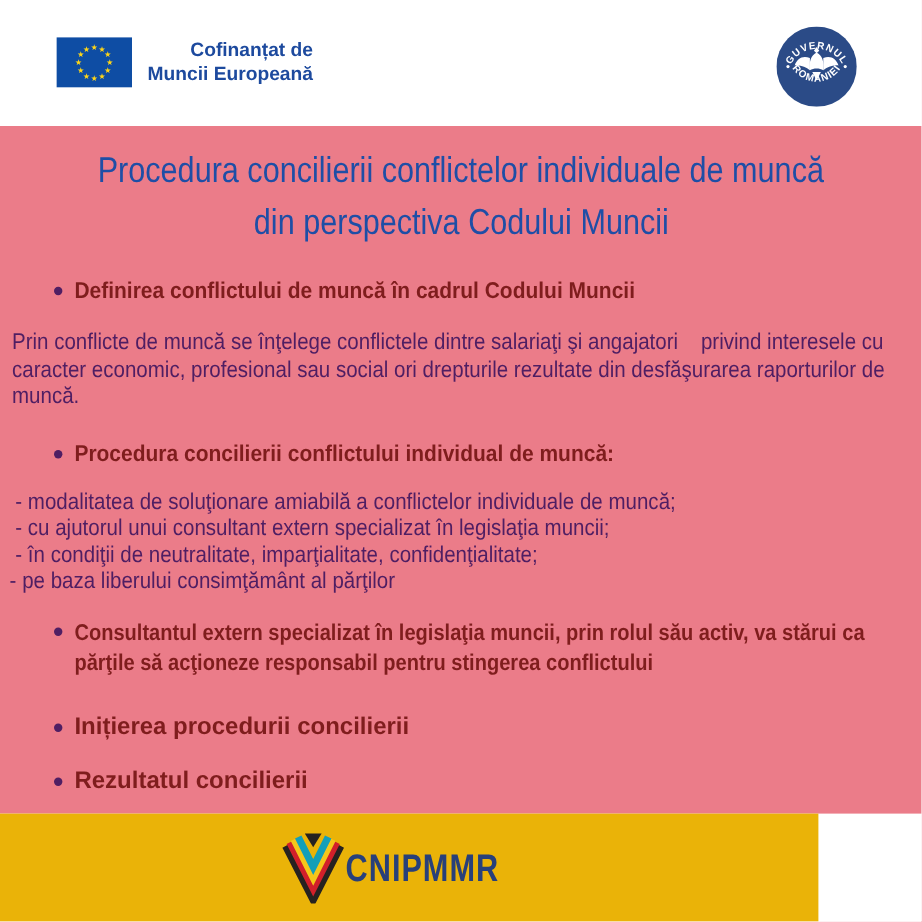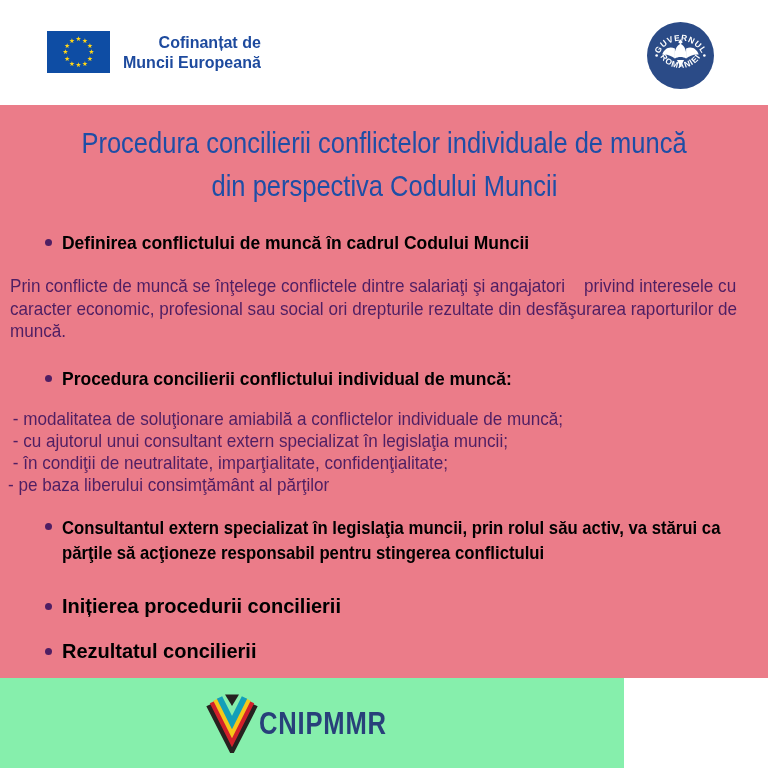--- a/index.html
+++ b/index.html
@@ -14,39 +14,39 @@
   .eu-text { font-size:16px; font-weight:bold; color:#1d4a9e; line-height:20px; padding-top:2px;text-align:right; }
   .gov-seal { position:absolute; left:647px; top:22px; width:67px; height:67px; }
 
   
   .panel { position:absolute; left:0; top:105px; width:768px; height:573px; background:#eb7c89; }
   .title { position:absolute; left:0; top:16px; width:100%; text-align:center;
            font-size:30px; font-weight:normal; color:#1e4ea6; line-height:43px; }
   .title .tline { display:inline-block; transform:scaleX(0.85); transform-origin:50% 50%; white-space:nowrap; }
 
   .ptext { color:#4f1e63; }
-  .bullet { position:absolute; left:40px; right:8px; padding-left:22px; color:#000000; font-weight:bold; font-size:19px; line-height:24px; }
+  .bullet { position:absolute; left:40px; right:8px; padding-left:22px; color:#7f1d1d; font-weight:bold; font-size:19px; line-height:24px; }
   .bullet .dot { position:absolute; left:5px; top:8px; width:7px; height:7px; border-radius:50%; background:#4f1e63; }
   .btxt { display:inline-block; transform:scaleX(0.92); transform-origin:0 50%; white-space:nowrap; }
   .btxt-block { transform:scaleX(0.88); transform-origin:0 0; width:113.6%; }
 
   .para { position:absolute; left:10px; right:14px; font-size:19px; line-height:22.5px;
           color:#4f1e63; white-space:pre-wrap; transform:scaleX(0.9); transform-origin:0 0; width:111%; }
   .dashes { position:absolute; left:8px; right:14px; font-size:19px; line-height:22px;
             color:#4f1e63; white-space:pre-wrap; transform:scaleX(0.9); transform-origin:0 0; width:111%; }
 
   .b1 { top:126px; } .b2 { top:262px; }
   .para { top:170px; } .dashes { top:303px; }
   .b3 { top:410px; line-height:25px; }
   .b4 { top:489px; font-size:20px; } .b5 { top:534px; font-size:20px; }
   .b4 .dot, .b5 .dot { top:9px; }
   .btxt-wide { display:inline-block; white-space:nowrap;text-align:right; }
 
   
-  .footer { position:absolute; left:0; top:678px; width:624px; height:90px; background:#86efac;
+  .footer { position:absolute; left:0; top:678px; width:682px; height:90px; background:#eab308;
             display:flex; align-items:center; justify-content:center; gap:1px; }
   .cnipmmr-mark { width:52px; height:60px; display:block; }
   .cnipmmr-text { font-size:32px; font-weight:bold; color:#28407a; letter-spacing:1px;
                   display:inline-block; transform:scaleX(0.8); transform-origin:0 50%; white-space:nowrap; }
 </style>
 </head>
 <body>
 
 <div class="page">
 

